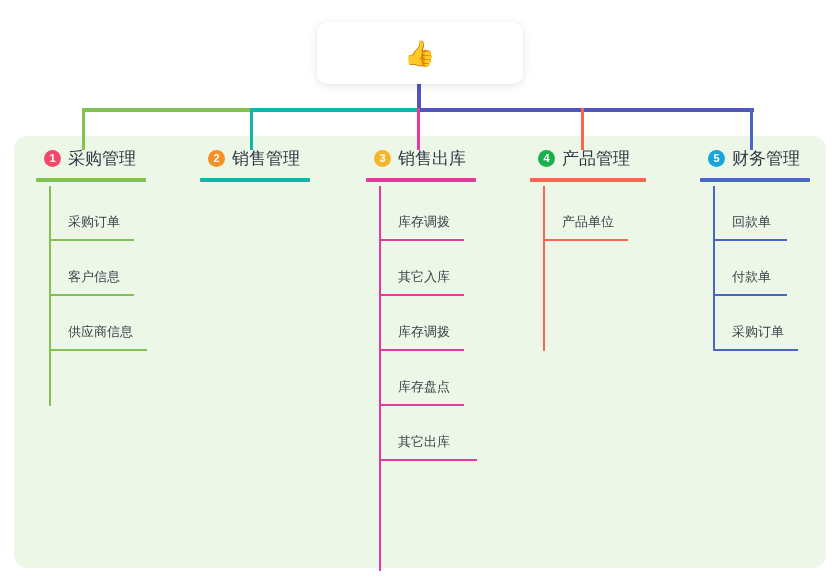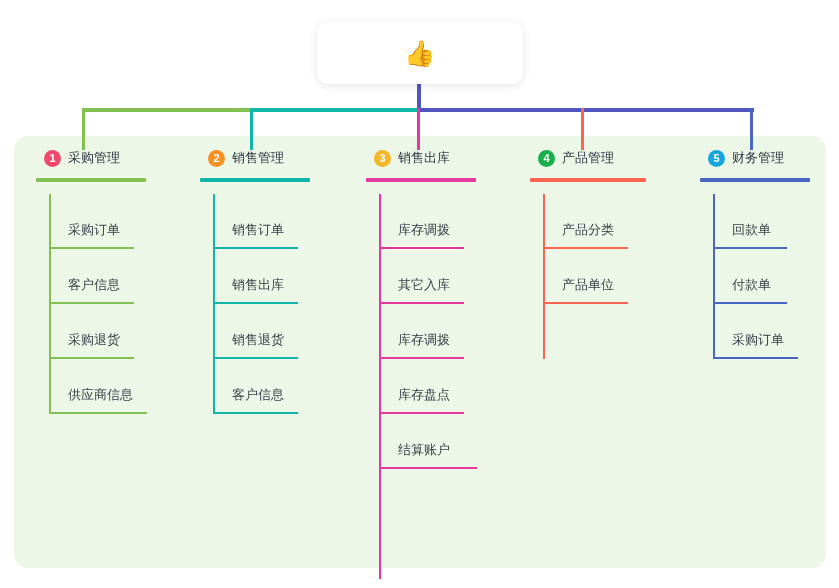--- a/index.html
+++ b/index.html
@@ -91,33 +91,33 @@
     height: 17px;
     border-radius: 50%;
     color: #ffffff;
     font-size: 11px;
     line-height: 17px;
     text-align: center;
     font-weight: bold;
     flex: none;
   }
   .col-title {
-    font-size: 13px;
+    font-size: 17px;
     color: #2f3542;
   }
   .col-underline {
     height: 4px;
     border-radius: 1px;
     margin-top: 8px;
   }
 
   
   .leaves {
     position: relative;
-    margin-top: 12px;
+    margin-top: 4px;
     padding-left: 14px;
   }
   .spine {
     position: absolute;
     left: 13px;
     top: 0;
     width: 2px;
   }
   .leaf {
     position: relative;
@@ -173,54 +173,31 @@
         <div class="spine" style="background: rgb(130, 192, 81); height: 220px;"></div>
         <div class="leaf">
           <span class="leaf-label">采购订单</span>
           <div class="leaf-underline" style="width: 84px; background: rgb(130, 192, 81);"></div>
         </div>
         <div class="leaf">
           <span class="leaf-label">客户信息</span>
           <div class="leaf-underline" style="width: 84px; background: rgb(130, 192, 81);"></div>
         </div>
         <div class="leaf">
-          <span class="leaf-label">采购退货</span>
-          <div class="leaf-underline" style="width: 84px; background: rgb(130, 192, 81);"></div>
-        </div>
-        <div class="leaf">
           <span class="leaf-label">供应商信息</span>
           <div class="leaf-underline" style="width: 97px; background: rgb(130, 192, 81);"></div>
         </div>
       </div>
     </div>
     <div class="column" style="left: 200px; width: 160px;">
       <div class="col-header">
         <span class="badge" style="background: rgb(247, 144, 36);">2</span>
         <span class="col-title">销售管理</span>
       </div>
       <div class="col-underline" style="width: 110px; background: rgb(17, 182, 168);"></div>
-      <div class="leaves">
-        <div class="spine" style="background: rgb(17, 182, 168); height: 220px;"></div>
-        <div class="leaf">
-          <span class="leaf-label">销售订单</span>
-          <div class="leaf-underline" style="width: 84px; background: rgb(17, 182, 168);"></div>
-        </div>
-        <div class="leaf">
-          <span class="leaf-label">销售出库</span>
-          <div class="leaf-underline" style="width: 84px; background: rgb(17, 182, 168);"></div>
-        </div>
-        <div class="leaf">
-          <span class="leaf-label">销售退货</span>
-          <div class="leaf-underline" style="width: 84px; background: rgb(17, 182, 168);"></div>
-        </div>
-        <div class="leaf">
-          <span class="leaf-label">客户信息</span>
-          <div class="leaf-underline" style="width: 84px; background: rgb(17, 182, 168);"></div>
-        </div>
-      </div>
     </div>
     <div class="column" style="left: 366px; width: 160px;">
       <div class="col-header">
         <span class="badge" style="background: rgb(245, 182, 39);">3</span>
         <span class="col-title">销售出库</span>
       </div>
       <div class="col-underline" style="width: 110px; background: rgb(229, 57, 159);"></div>
       <div class="leaves">
         <div class="spine" style="background: rgb(229, 57, 159); height: 385px;"></div>
         <div class="leaf">
@@ -233,38 +210,34 @@
         </div>
         <div class="leaf">
           <span class="leaf-label">库存调拨</span>
           <div class="leaf-underline" style="width: 84px; background: rgb(229, 57, 159);"></div>
         </div>
         <div class="leaf">
           <span class="leaf-label">库存盘点</span>
           <div class="leaf-underline" style="width: 84px; background: rgb(229, 57, 159);"></div>
         </div>
         <div class="leaf">
-          <span class="leaf-label">结算账户</span>
+          <span class="leaf-label">其它出库</span>
           <div class="leaf-underline" style="width: 97px; background: rgb(229, 57, 159);"></div>
         </div>
       </div>
     </div>
     <div class="column" style="left: 530px; width: 175px;">
       <div class="col-header">
         <span class="badge" style="background: rgb(26, 175, 75);">4</span>
         <span class="col-title">产品管理</span>
       </div>
       <div class="col-underline" style="width: 116px; background: rgb(250, 100, 80);"></div>
       <div class="leaves">
         <div class="spine" style="background: rgb(250, 100, 80); height: 165px;"></div>
         <div class="leaf">
-          <span class="leaf-label">产品分类</span>
-          <div class="leaf-underline" style="width: 84px; background: rgb(250, 100, 80);"></div>
-        </div>
-        <div class="leaf">
           <span class="leaf-label">产品单位</span>
           <div class="leaf-underline" style="width: 84px; background: rgb(250, 100, 80);"></div>
         </div>
       </div>
     </div>
     <div class="column" style="left: 700px; width: 150px;">
       <div class="col-header">
         <span class="badge" style="background: rgb(22, 166, 221);">5</span>
         <span class="col-title">财务管理</span>
       </div>

